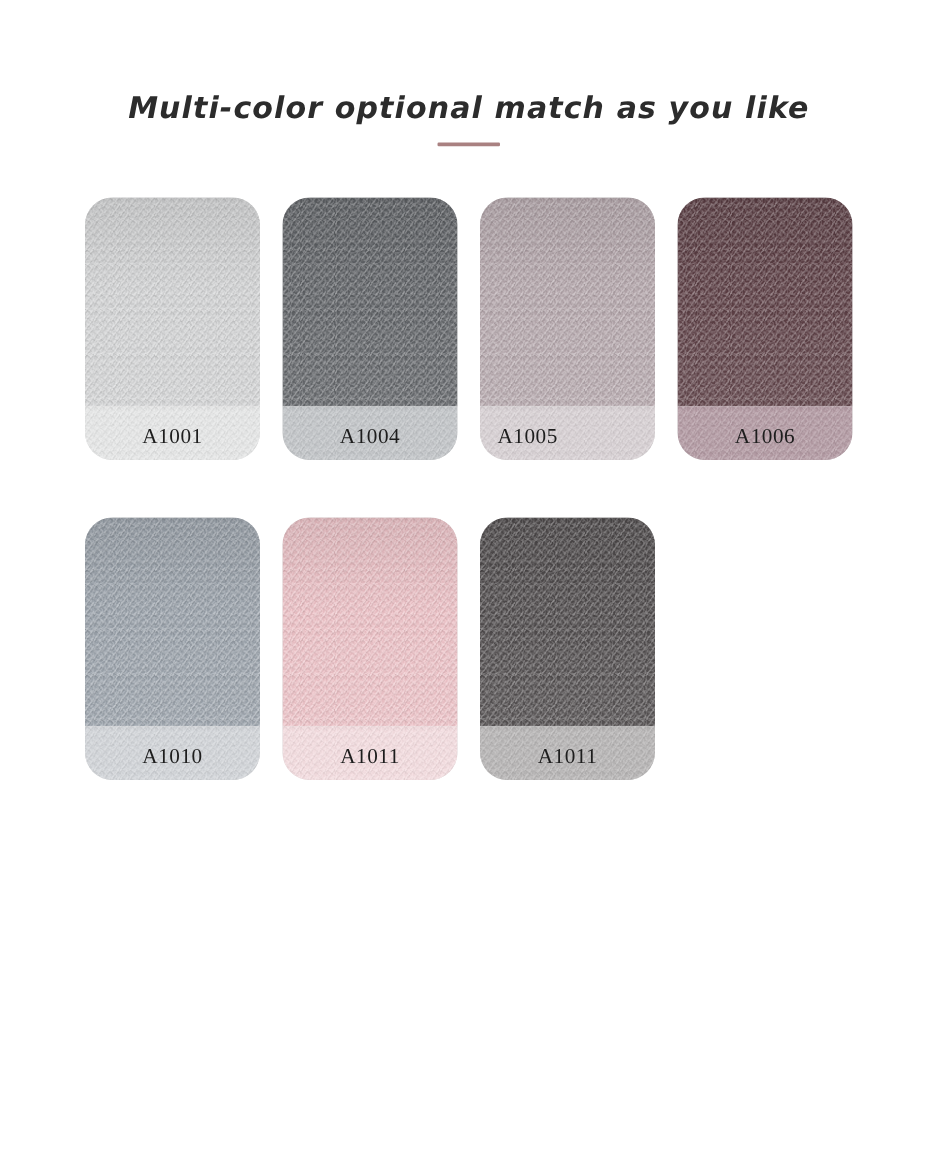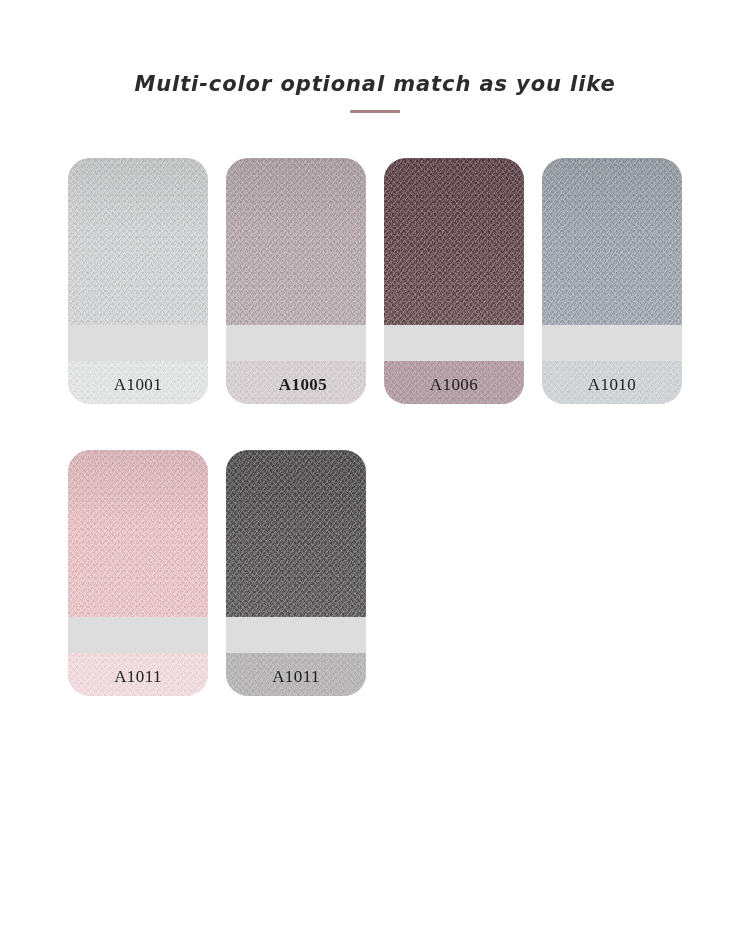--- a/index.html
+++ b/index.html
@@ -10,21 +10,21 @@
     overflow:hidden;
   }
   .page { position:relative; width:750px; height:939px; background:#fff; }
 
   
   .heading-block { padding-top:72px; text-align:center; }
   .heading-title {
     font-family:"DejaVu Sans", sans-serif;
     font-style:italic;
     font-weight:700;
-    font-size:21px;
+    font-size:24px;
     letter-spacing:0.9px;
     color:#2c2c2c;
     white-space:nowrap;
   }
   .heading-rule {
     width:50px; height:3px;
     margin:14px auto 0;
     background:#a98181;
     border-radius:1px;
   }
@@ -34,21 +34,21 @@
     position:absolute;
     left:68px;  top:158px;
     width:616px;
     display:grid;
     grid-template-columns:repeat(4, 140px);
     grid-column-gap:18px;
     grid-row-gap:46px;
   }
   .swatch-card {
     position:relative;
-    width:140px; height:246px;
+    width:140px; height:210px;
     border-radius:22px;
     overflow:hidden;
     background:#ddd;
   }
   
   .swatch-top {
     position:absolute; left:0; right:0; top:0;
     height:167px;
   }
   
@@ -86,21 +86,21 @@
     position:absolute;
     left:0; right:0; bottom:9px;
     text-align:center;
     font-family:"Liberation Serif", serif;
     font-size:17px;
     letter-spacing:.4px;
     color:#1d1d1d;
     pointer-events:none;
   }
   
-  .swatch-code.shift-left { text-align:center; padding-left:14px;font-weight:bold; }
+  .swatch-code.shift-left { text-align:left; padding-left:14px; }
 </style>
 </head>
 <body>
 
 <div class="page">
 
   <div class="heading-block">
     <div class="heading-title">Multi-color optional match as you like</div>
     <div class="heading-rule" style="background: rgb(169, 129, 129);"></div>
   </div>
@@ -108,20 +108,30 @@
   <div class="swatch-grid">
       <div class="swatch-card">
         <div class="swatch-top" style="background: rgb(211, 212, 213);">
           <div class="tex"></div>
           <div class="shade"></div>
         </div>
         <div class="swatch-bottom" style="background: rgb(231, 232, 232);">
           <div class="tex dim"></div>
         </div>
         <div class="swatch-code">A1001</div>
+      </div>
+      <div class="swatch-card">
+        <div class="swatch-top" style="background: rgb(96, 99, 103);">
+          <div class="tex"></div>
+          <div class="shade"></div>
+        </div>
+        <div class="swatch-bottom" style="background: rgb(195, 198, 201);">
+          <div class="tex dim"></div>
+        </div>
+        <div class="swatch-code">A1004</div>
       </div>
       <div class="swatch-card">
         <div class="swatch-top" style="background: rgb(181, 167, 172);">
           <div class="tex"></div>
           <div class="shade"></div>
         </div>
         <div class="swatch-bottom" style="background: rgb(217, 210, 213);">
           <div class="tex dim"></div>
         </div>
         <div class="swatch-code shift-left">A1005</div>

